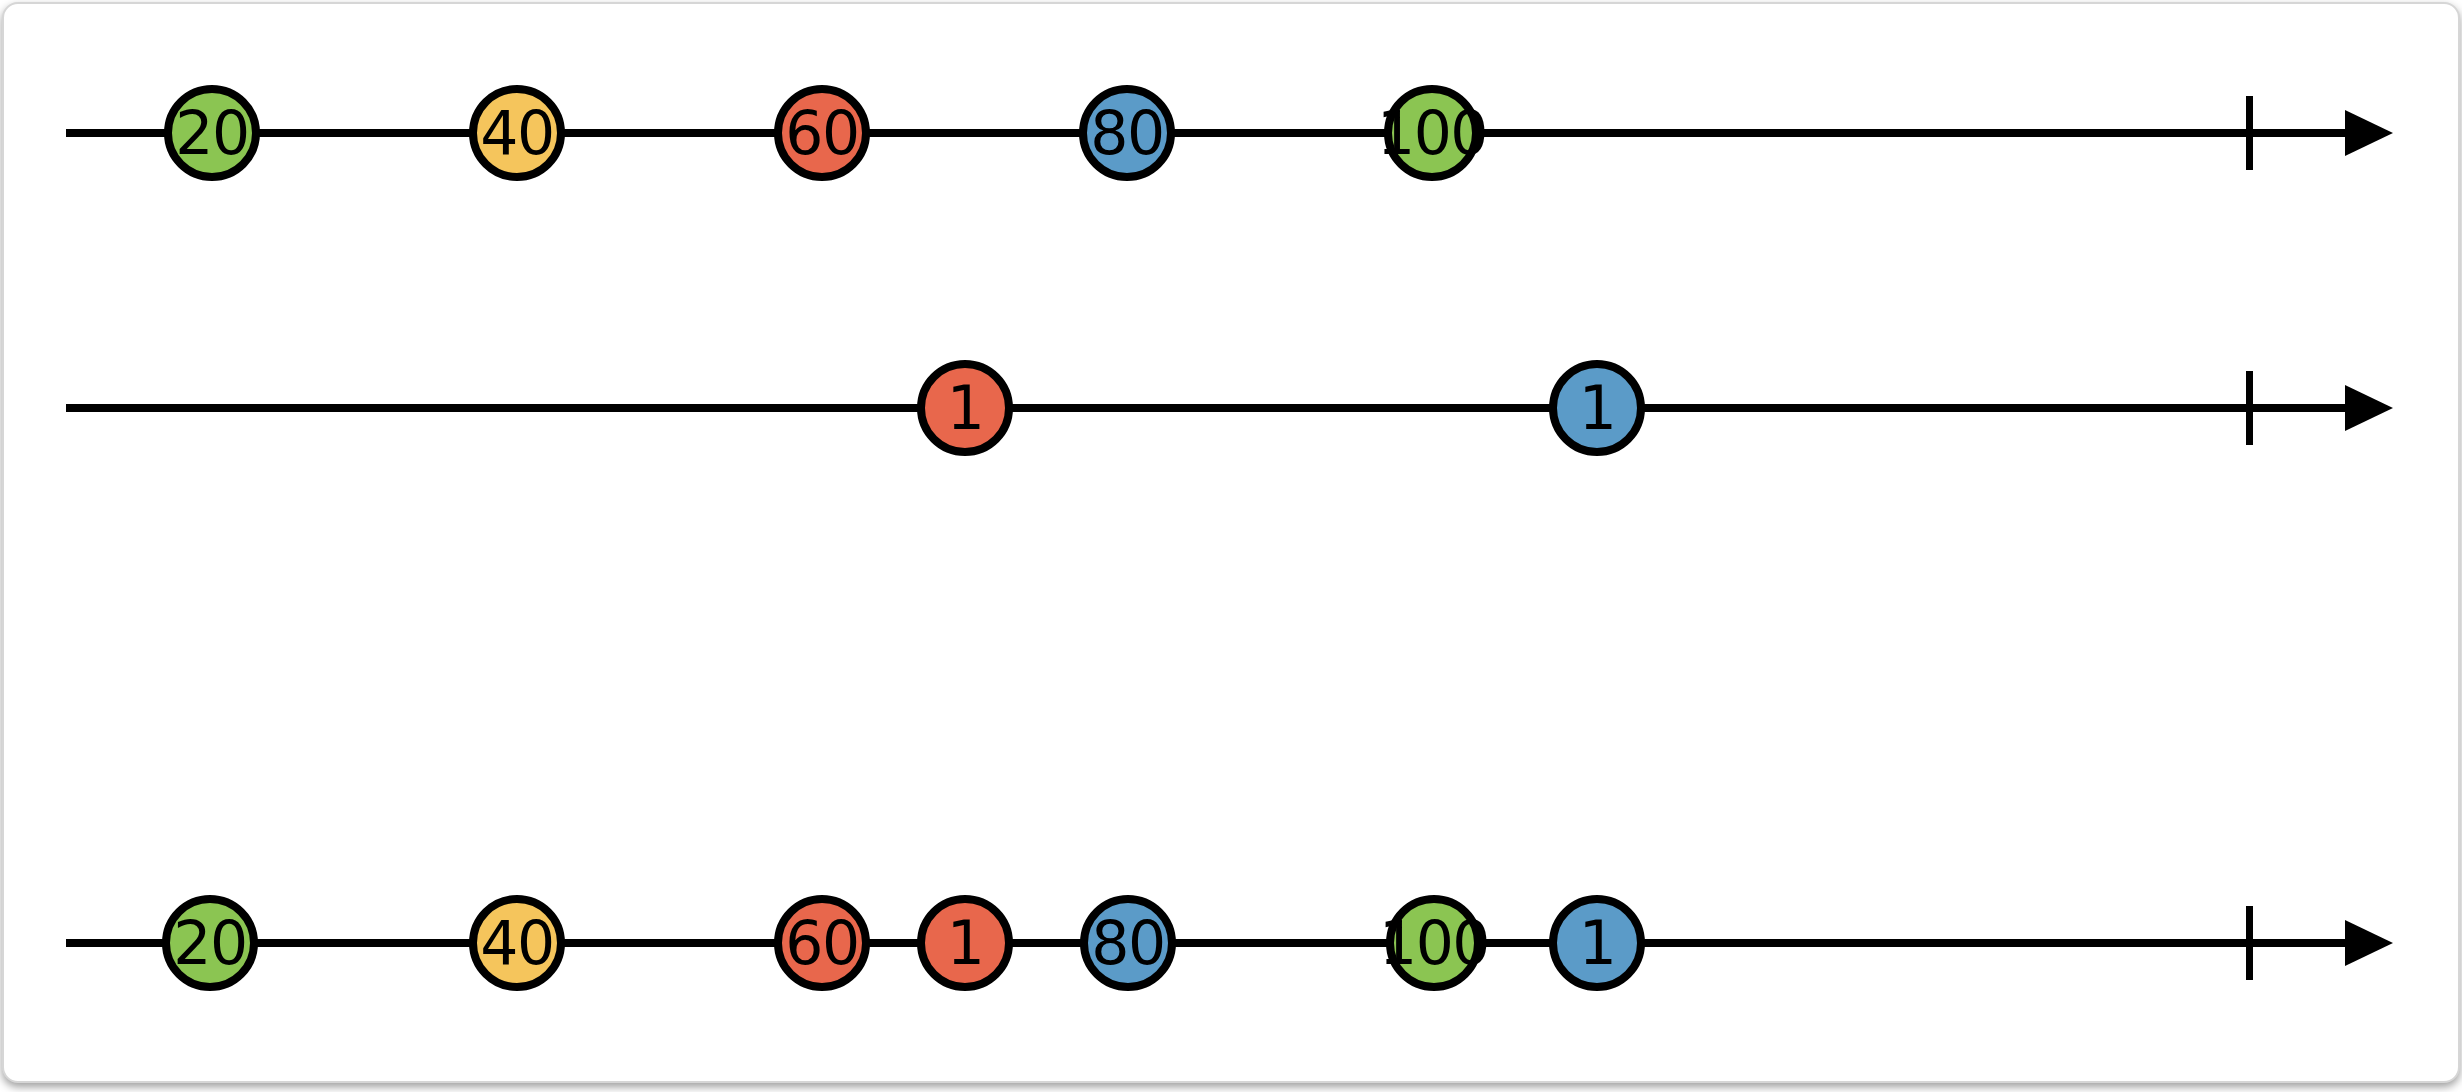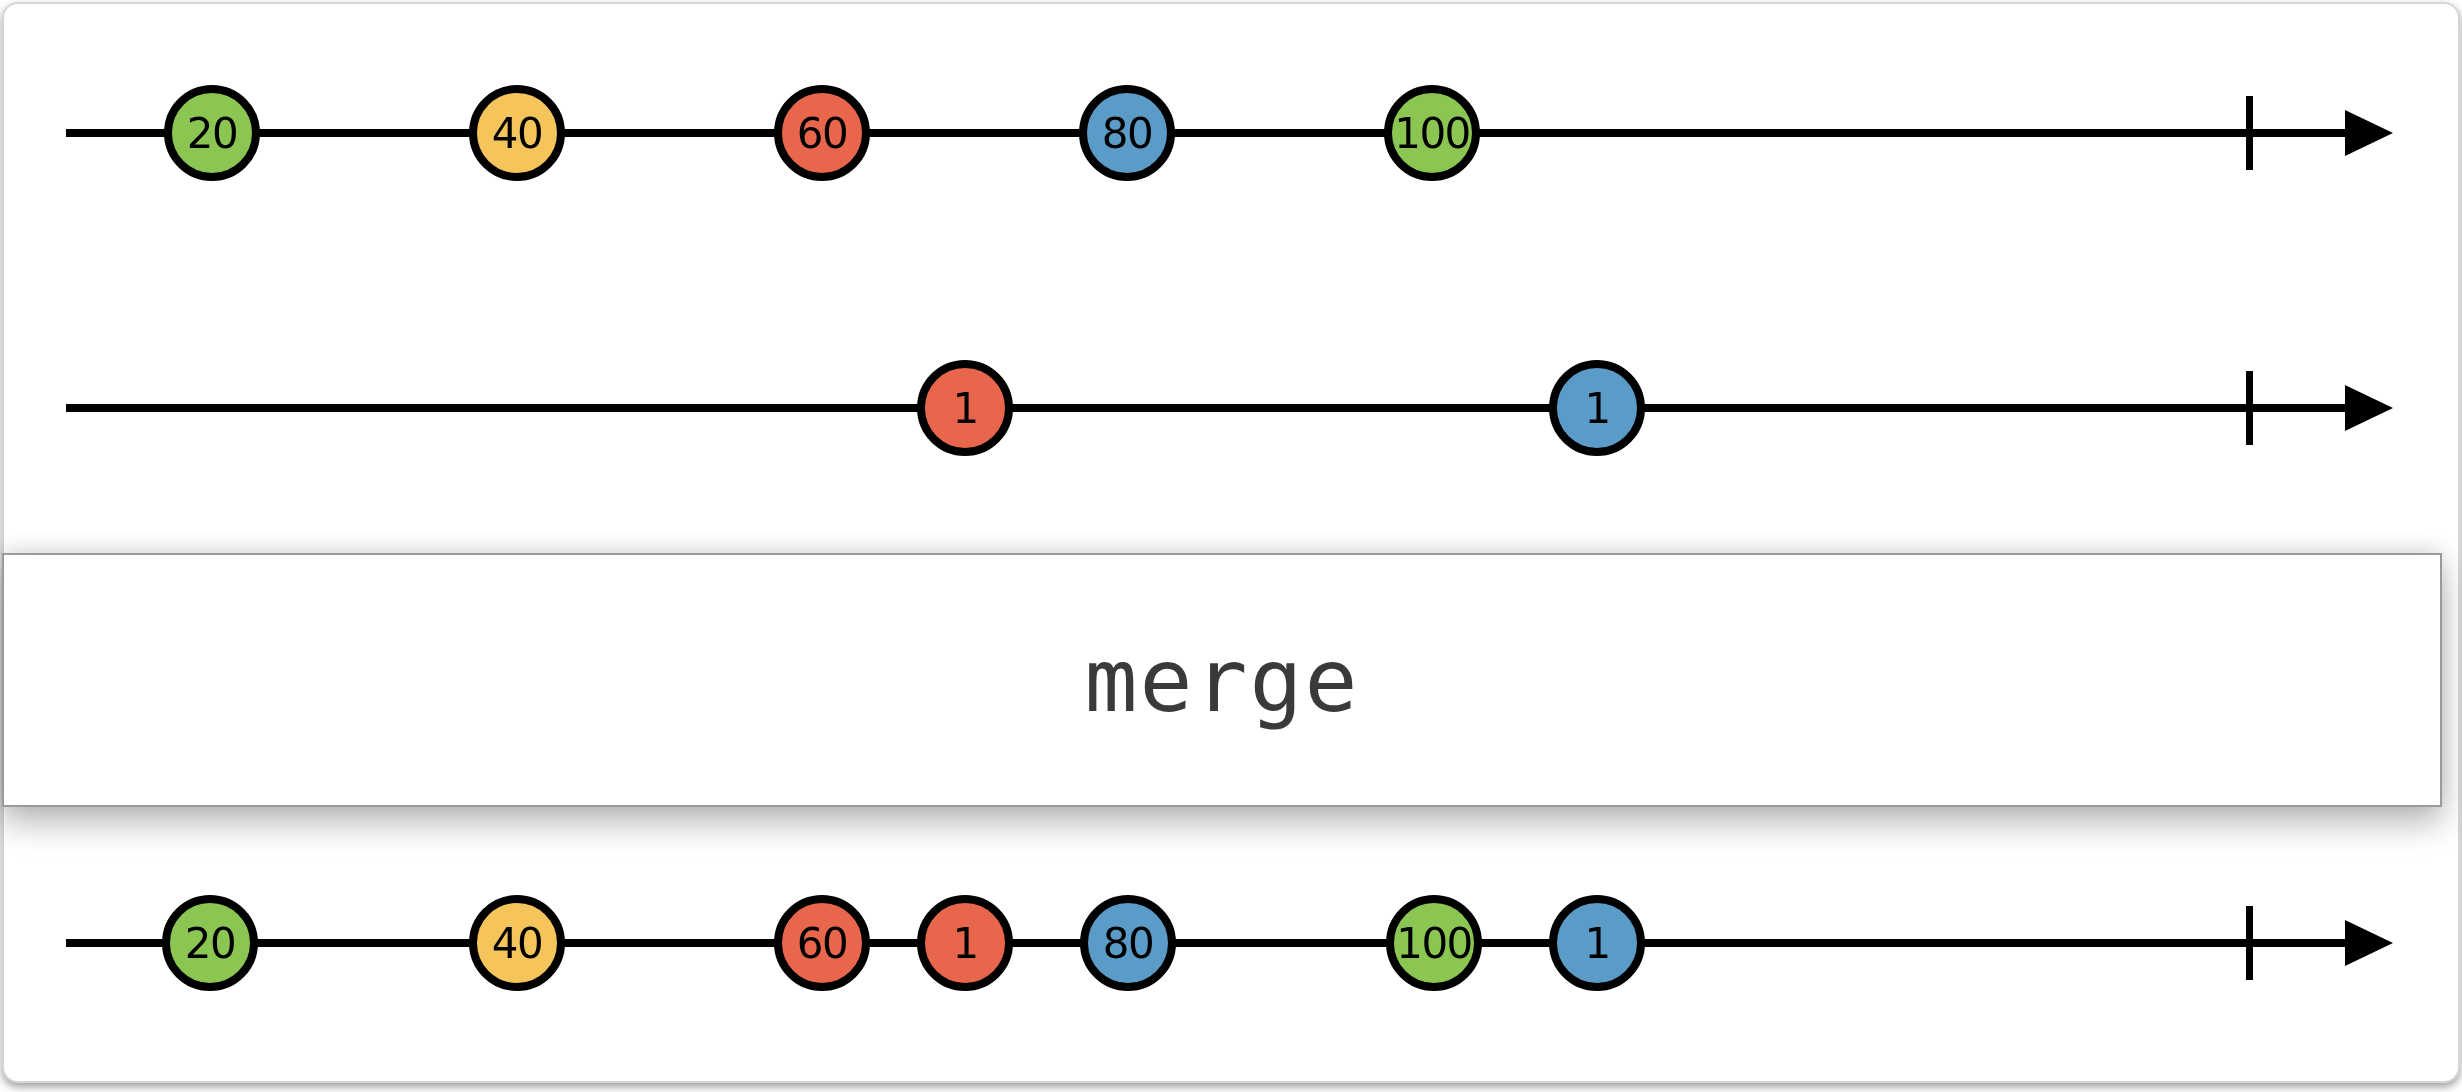--- a/index.html
+++ b/index.html
@@ -30,21 +30,21 @@
     position:absolute;width:0;height:0;
     border-top:23px solid transparent;
     border-bottom:23px solid transparent;
   }
   .marble{
     position:absolute;
     width:80px;height:80px;
     border:8px solid #000;
     border-radius:50%;
     display:flex;align-items:center;justify-content:center;
-    font-size:42px;
+    font-size:60px;
     letter-spacing:-1.5px;
     color:#000;
     box-sizing:content-box;
     z-index:3;
   }
   .operator-box{
     position:absolute;
     left:2px;top:553px;
     width:2436px;height:250px;
     background:#ffffff;
@@ -91,16 +91,13 @@
         <div class="marble" style="left: 162px; top: 895px; background: rgb(139, 197, 82);">20</div>
         <div class="marble" style="left: 469px; top: 895px; background: rgb(245, 197, 92);">40</div>
         <div class="marble" style="left: 774px; top: 895px; background: rgb(232, 103, 76);">60</div>
         <div class="marble" style="left: 917px; top: 895px; background: rgb(232, 103, 76);">1</div>
         <div class="marble" style="left: 1080px; top: 895px; background: rgb(91, 155, 200);">80</div>
         <div class="marble" style="left: 1386px; top: 895px; background: rgb(139, 197, 82);">100</div>
         <div class="marble" style="left: 1549px; top: 895px; background: rgb(91, 155, 200);">1</div>
       </div>
     </div>
 
-  <div class="operator-box">
-    <span class="operator-label">merge</span>
-  </div>
 </div>
 
 </body></html>

